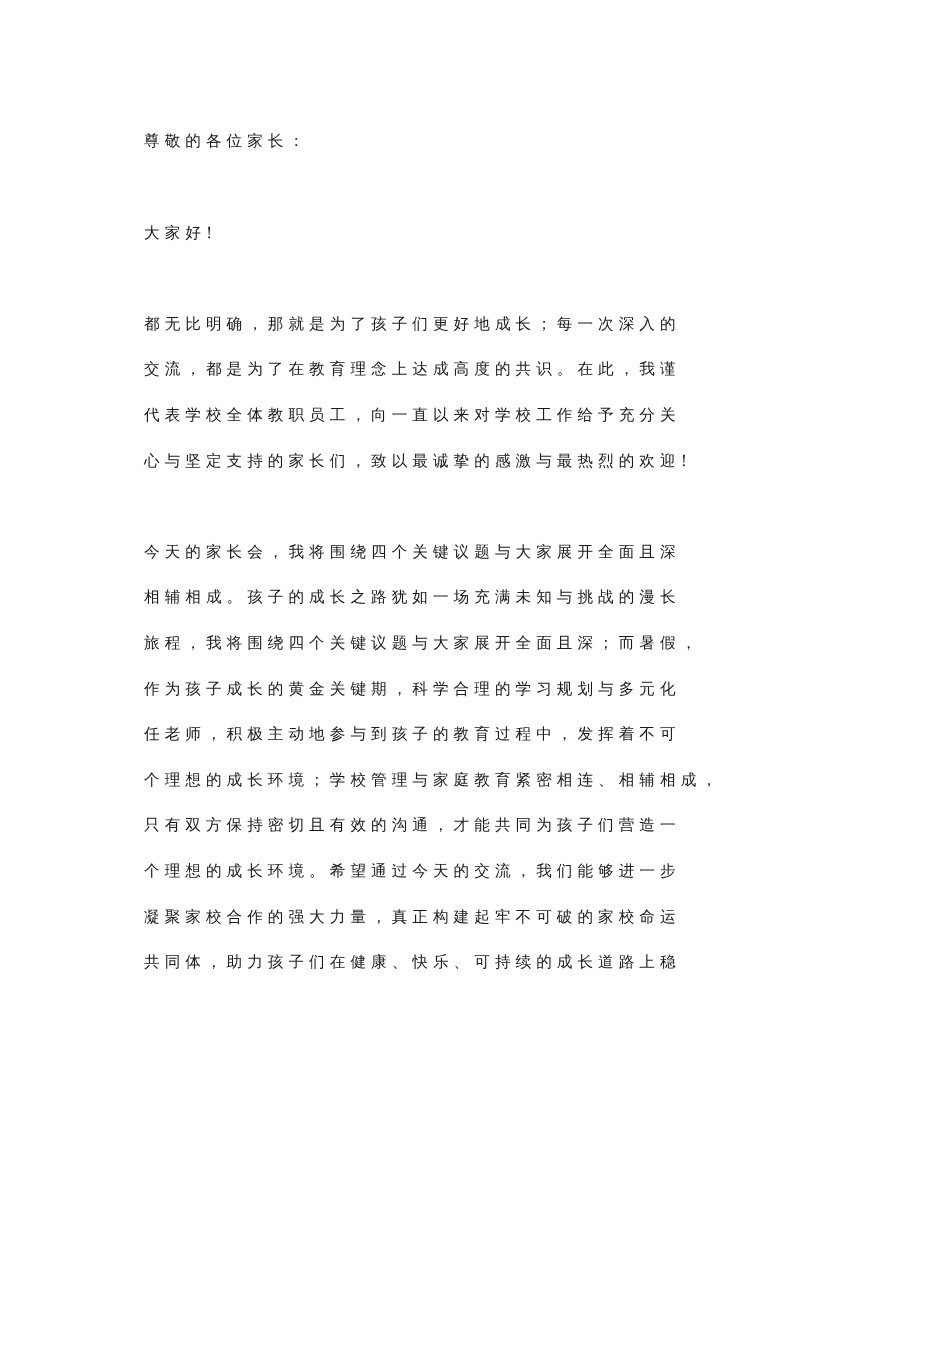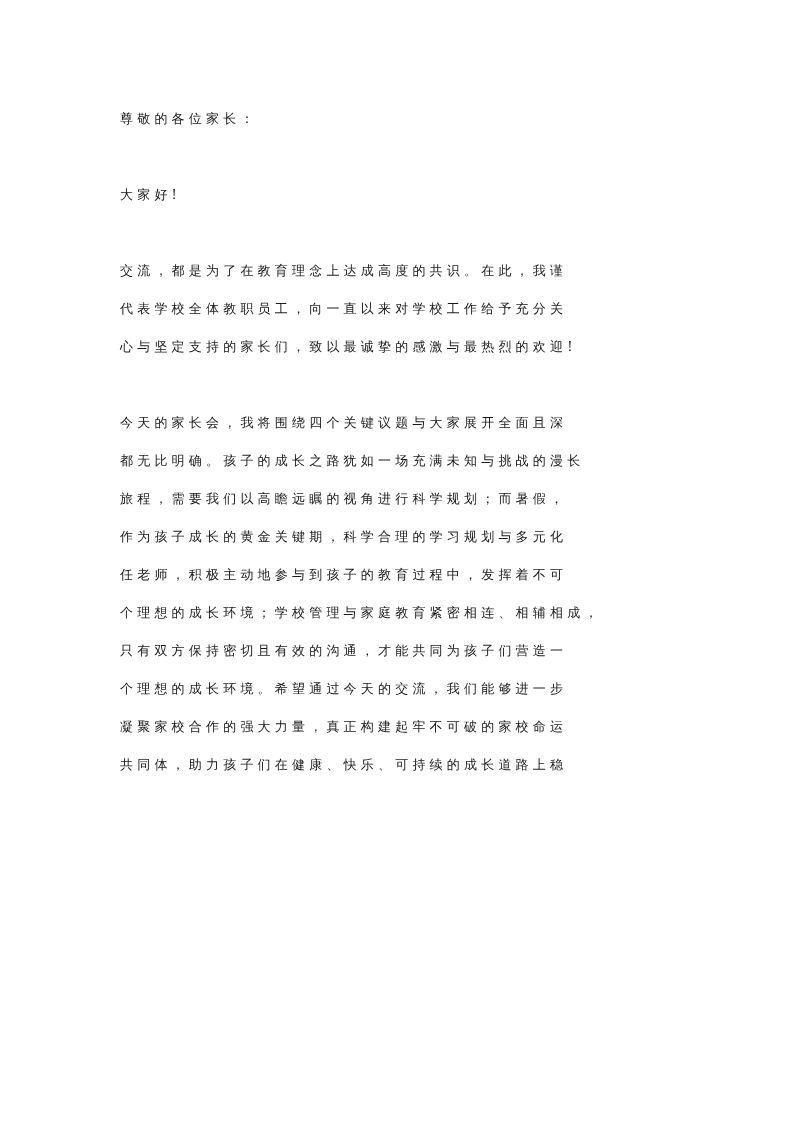--- a/index.html
+++ b/index.html
@@ -39,31 +39,32 @@
 </head>
 <body>
 
 <div class="page">
   <span class="line">尊敬的各位家长：</span>
   <div class="gap"></div>
   <span class="line">大家好!</span>
   <div class="gap"></div>
 
   <div>
+    <span class="line">都无比明确，那就是为了孩子们更好地成长；每一次深入的</span>
     <span class="line">交流，都是为了在教育理念上达成高度的共识。在此，我谨</span>
     <span class="line">代表学校全体教职员工，向一直以来对学校工作给予充分关</span>
     <span class="line">心与坚定支持的家长们，致以最诚挚的感激与最热烈的欢迎!</span>
   </div>
 
   <div class="gap-lg"></div>
 
   <div>
     <span class="line">今天的家长会，我将围绕四个关键议题与大家展开全面且深</span>
-    <span class="line">都无比明确。孩子的成长之路犹如一场充满未知与挑战的漫长</span>
-    <span class="line">旅程，需要我们以高瞻远瞩的视角进行科学规划；而暑假，</span>
+    <span class="line">相辅相成。孩子的成长之路犹如一场充满未知与挑战的漫长</span>
+    <span class="line">旅程，我将围绕四个关键议题与大家展开全面且深；而暑假，</span>
     <span class="line">作为孩子成长的黄金关键期，科学合理的学习规划与多元化</span>
     <span class="line">任老师，积极主动地参与到孩子的教育过程中，发挥着不可</span>
     <span class="line">个理想的成长环境；学校管理与家庭教育紧密相连、相辅相成，</span>
     <span class="line">只有双方保持密切且有效的沟通，才能共同为孩子们营造一</span>
     <span class="line">个理想的成长环境。希望通过今天的交流，我们能够进一步</span>
     <span class="line">凝聚家校合作的强大力量，真正构建起牢不可破的家校命运</span>
     <span class="line">共同体，助力孩子们在健康、快乐、可持续的成长道路上稳</span>
   </div>
 </div>
 

